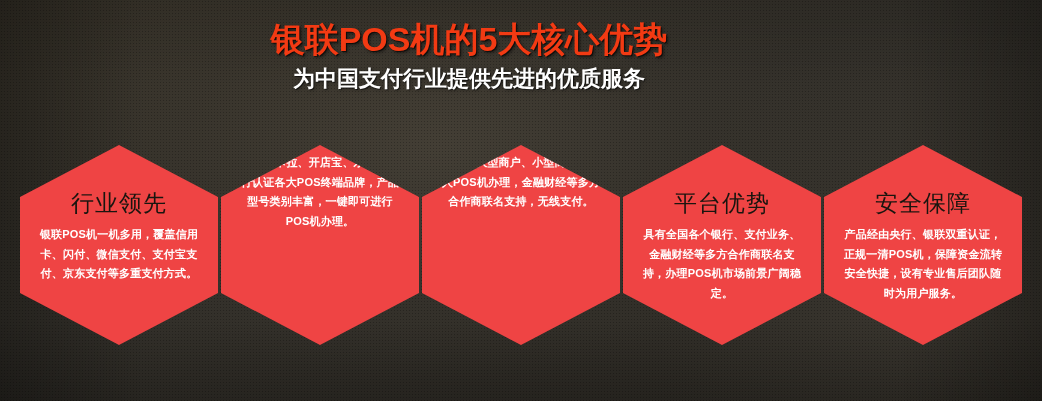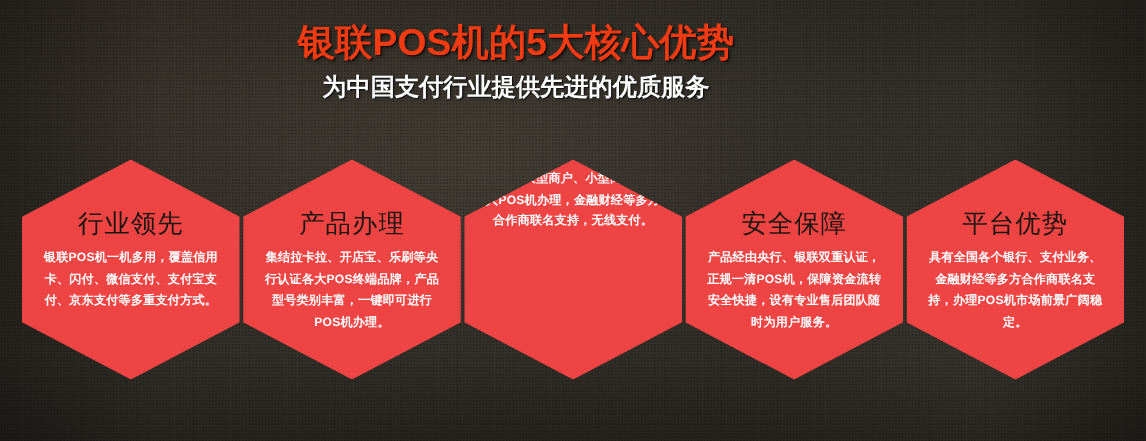--- a/index.html
+++ b/index.html
@@ -143,32 +143,31 @@
   </div>
 
   <div id="hex-row">
 
     <div class="hex-card">
       <div class="hex-heading">行业领先</div>
       <div class="hex-body">银联POS机一机多用，覆盖信用卡、闪付、微信支付、支付宝支付、京东支付等多重支付方式。</div>
     </div>
 
     <div class="hex-card">
-      <div class="hex-heading">产品办理</div>
       <div class="hex-body">集结拉卡拉、开店宝、乐刷等央行认证各大POS终端品牌，产品型号类别丰富，一键即可进行POS机办理。</div>
     </div>
 
     <div class="hex-card">
       <div class="hex-body">适用于大型商户、小型商户、个人POS机办理，金融财经等多方合作商联名支持，无线支付。</div>
     </div>
 
     <div class="hex-card">
-      <div class="hex-heading">安全保障</div>
-      <div class="hex-body">产品经由央行、银联双重认证，正规一清POS机，保障资金流转安全快捷，设有专业售后团队随时为用户服务。</div>
+      <div class="hex-heading">平台优势</div>
+      <div class="hex-body">具有全国各个银行、支付业务、金融财经等多方合作商联名支持，办理POS机市场前景广阔稳定。</div>
     </div>
 
     <div class="hex-card">
-      <div class="hex-heading">平台优势</div>
-      <div class="hex-body">具有全国各个银行、支付业务、金融财经等多方合作商联名支持，办理POS机市场前景广阔稳定。</div>
+      <div class="hex-heading">安全保障</div>
+      <div class="hex-body">产品经由央行、银联双重认证，正规一清POS机，保障资金流转安全快捷，设有专业售后团队随时为用户服务。</div>
     </div>
 
   </div>
 </div>
 
 </body></html>

